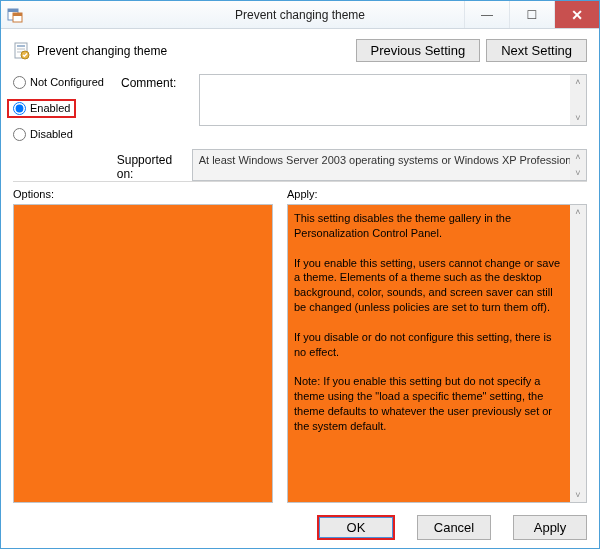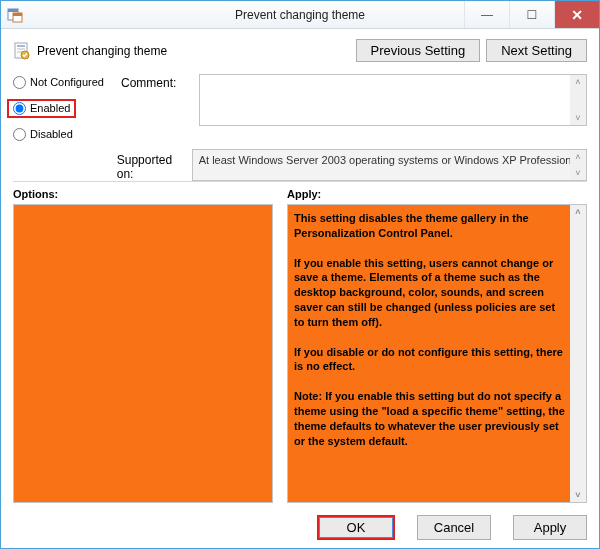--- a/index.html
+++ b/index.html
@@ -130,21 +130,21 @@
     .row3 .lbl-col {  padding-top:4px; }
     .supported-box {
       flex:1; border:1px solid #c0c4c8; height:32px; background:#f3f3f3;
       display:flex; position:relative;
     }
     .supported-box .txt { padding:4px 6px; flex:1; color:#333; font-size:11px; white-space:nowrap; overflow:hidden; text-overflow:ellipsis;}
     hr.div {
       border:none; border-top:1px solid #d8d8d8; margin:0 0 6px 0;
     }
     .row4 { display:flex; gap:14px; flex:1; margin-bottom:6px;}
-    .col { display:flex; flex-direction:column;font-weight:bold; }
+    .col { display:flex; flex-direction:column; }
     .col.options { width: 260px; }
     .col.help { flex:1; }
     .col-label { font-size:11px; margin-bottom:4px; }
     .bigbox {
       flex:1; border:1px solid #c0c4c8; background:#f97316; position:relative;
       overflow:hidden;
     }
     .help-text {
       padding: 6px 20px 6px 6px;
       font-size: 11px;

